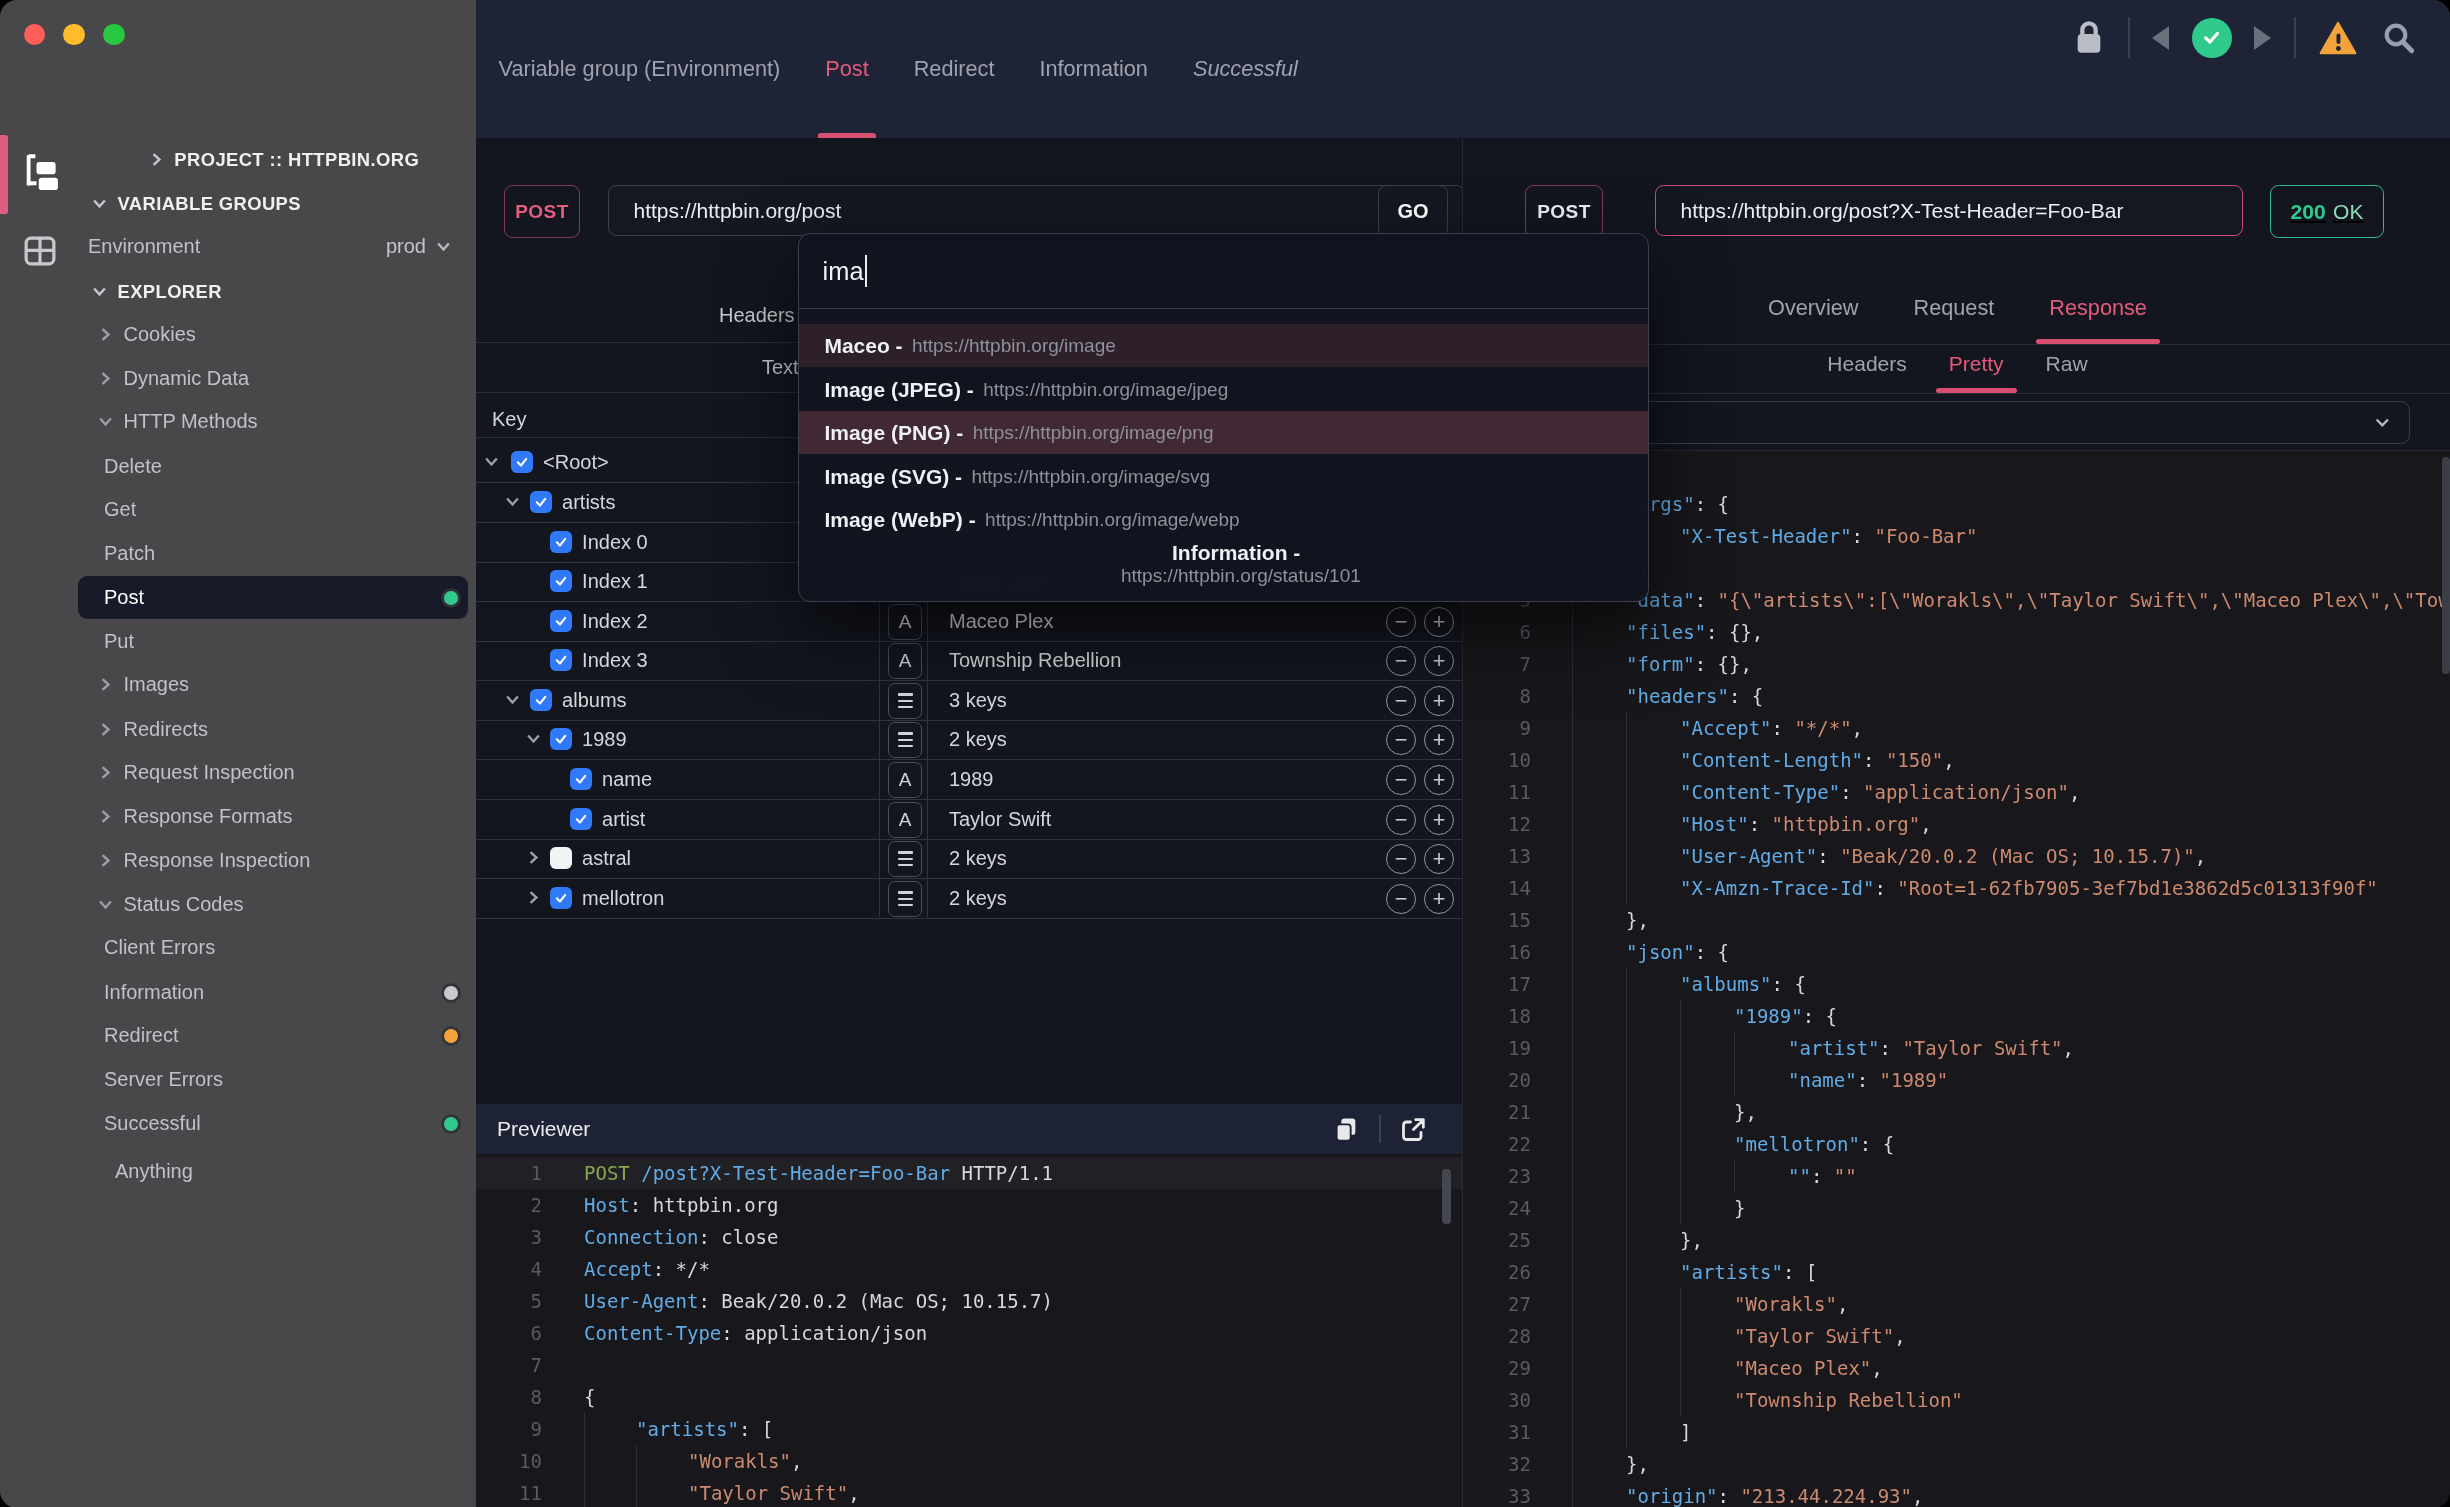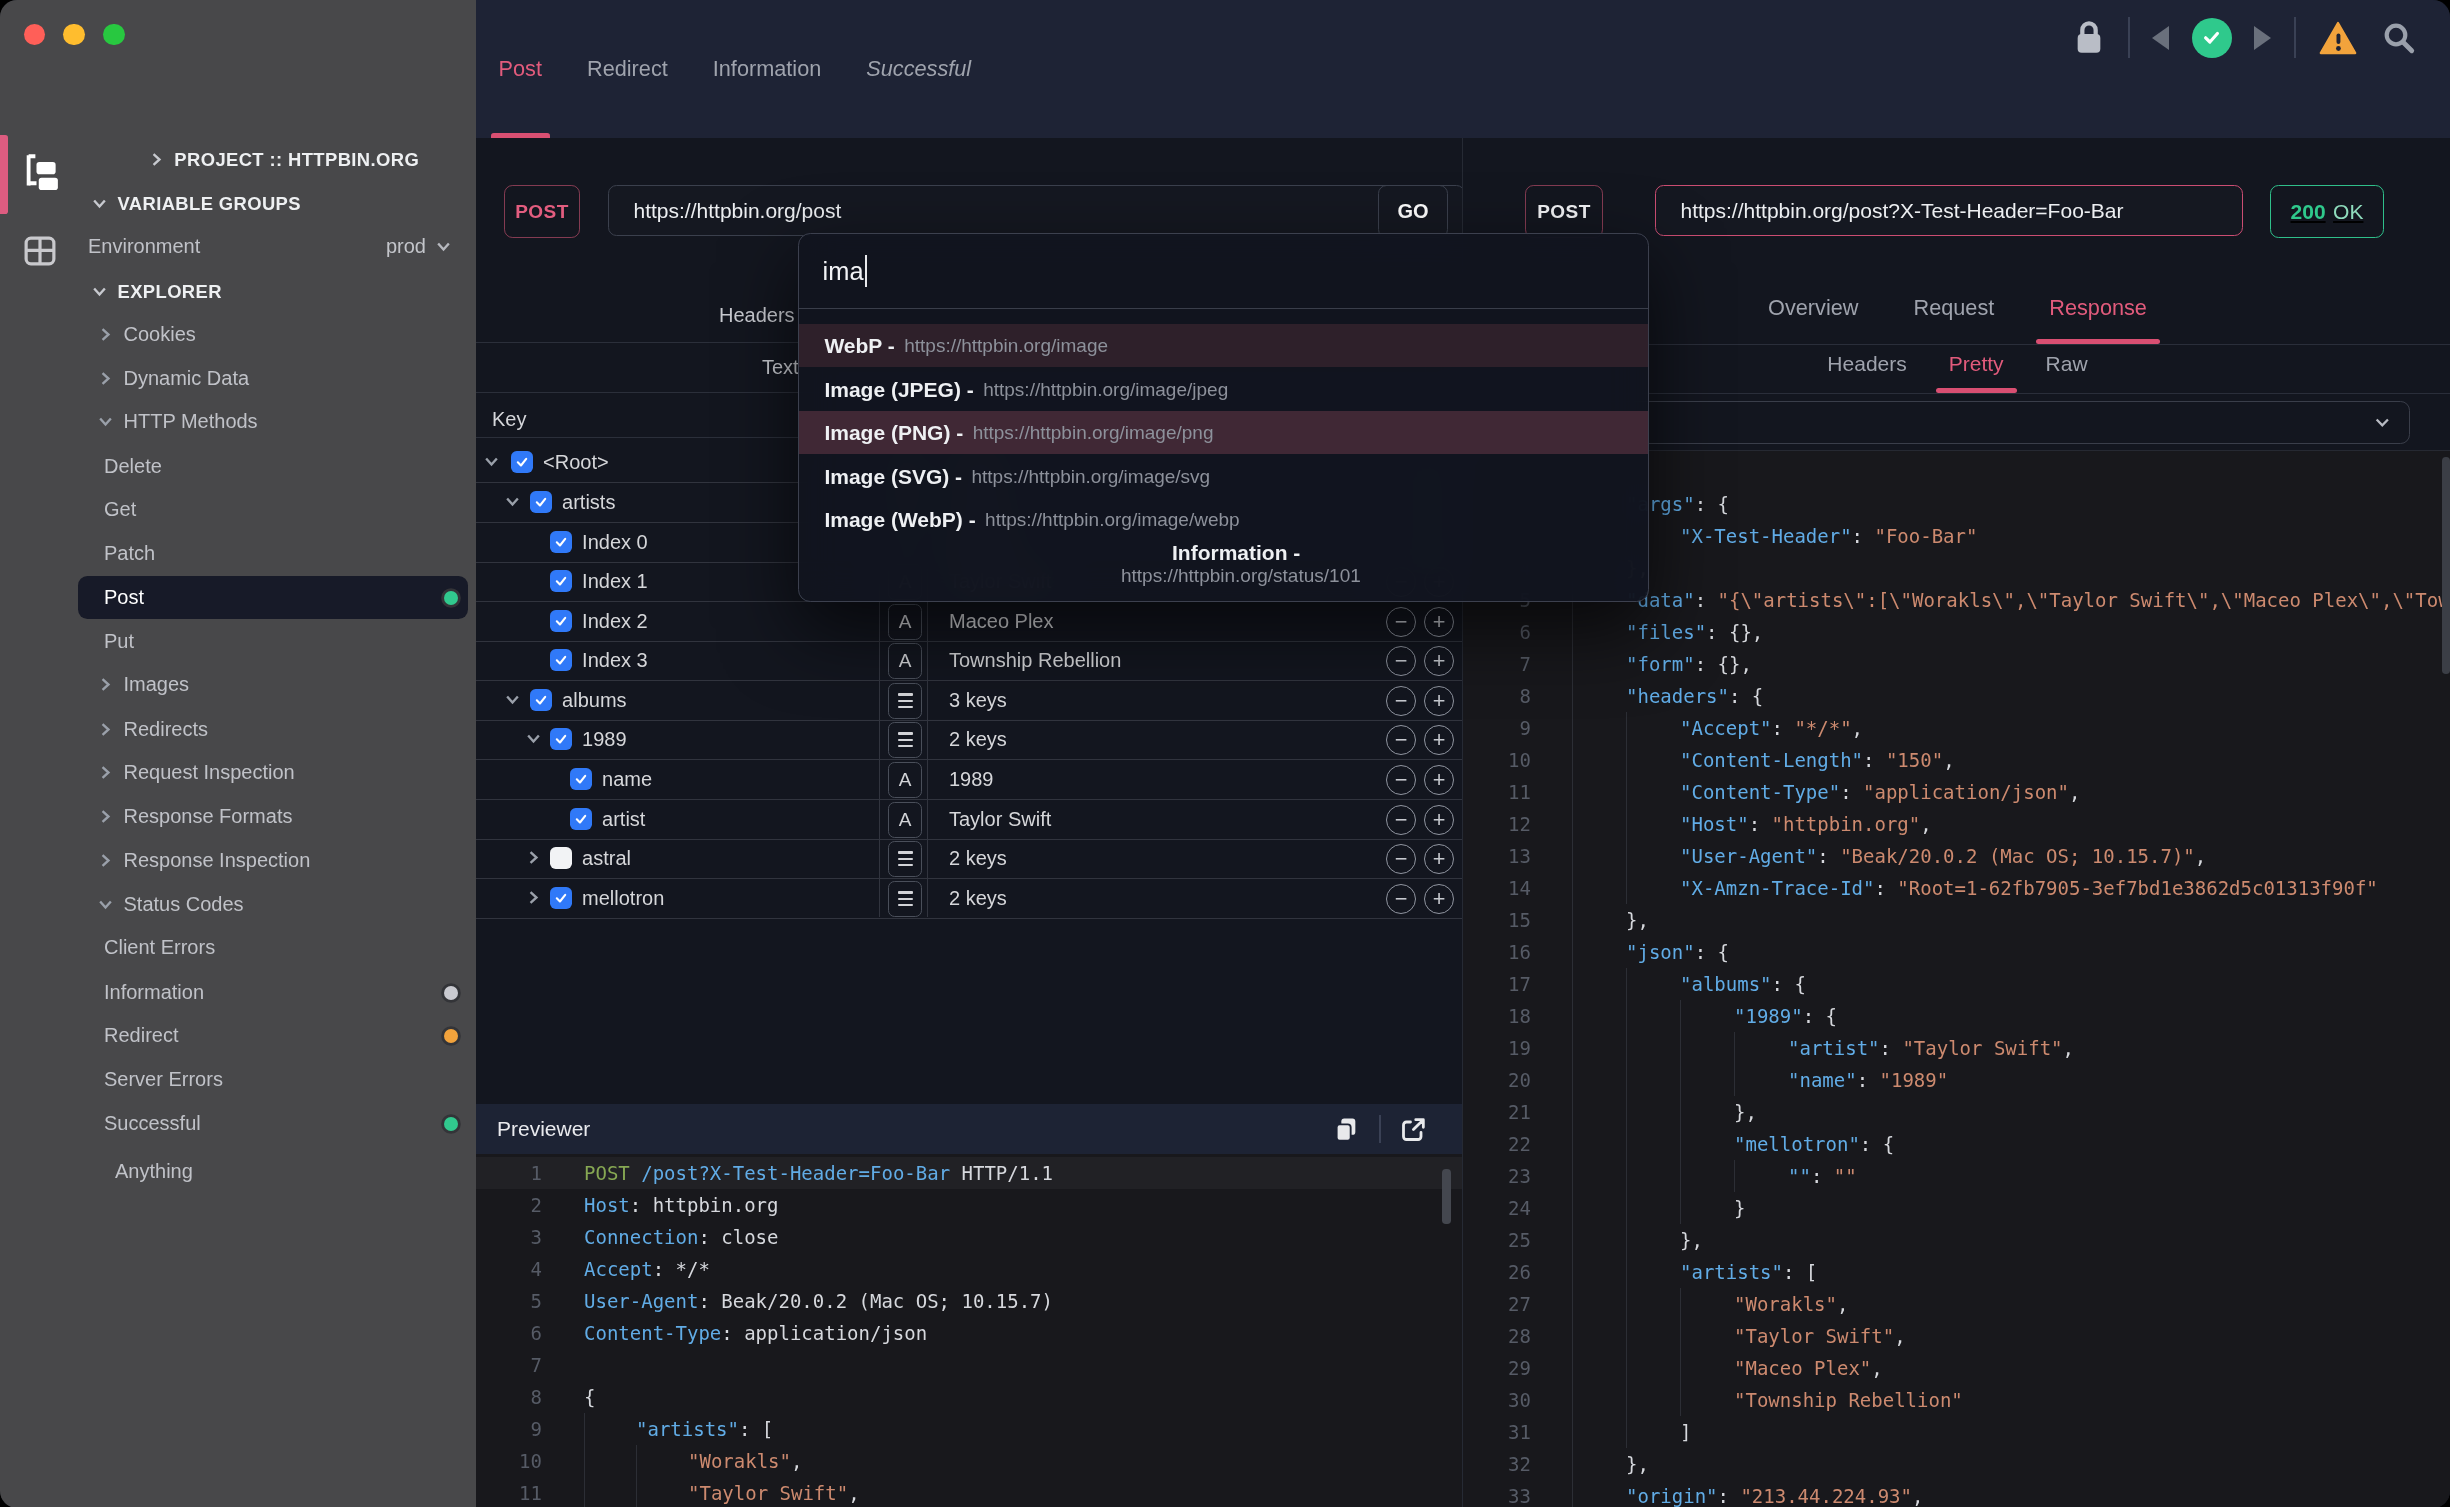--- a/index.html
+++ b/index.html
@@ -97,20 +97,21 @@
   .dd-title{color:#eef0f3;font-weight:600;font-size:21px;}
   .dd-url{color:#8d919b;font-size:19px;margin-left:9.4px;}
 </style>
 </head>
 <body>
 
 <div class="window">
 
   <div class="titlebar">
     <div class="tabs" id="tb-tabs">
+        <div class="tab">Variable group (Environment)</div>
         <div class="tab active">Post</div>
         <div class="tab">Redirect</div>
         <div class="tab">Information</div>
         <div class="tab italic">Successful</div>
       </div>
     <div class="tb-icons">
       <svg width="32" height="38" viewBox="0 0 24 28">
         <path d="M7 12 V8 a5 5 0 0 1 10 0 V12" fill="none" stroke="#b9bdc6" stroke-width="3.2"></path>
         <rect x="3.5" y="11" width="17" height="14" rx="3" fill="#b9bdc6"></rect>
       </svg>
@@ -629,21 +630,21 @@
   </div>
 
   <div class="dropdown">
     <div class="dd-input">
       <span>ima</span>
       <span class="dd-caret"></span>
     </div>
     <div class="dd-div"></div>
     <div id="dd-items">
         <div class="dd-item soft" style="top: 90px;">
-          <span class="dd-title">WebP -</span>
+          <span class="dd-title">Maceo -</span>
           <span class="dd-url">https://httpbin.org/image</span>
         </div>
         <div class="dd-item" style="top: 134px;">
           <span class="dd-title">Image (JPEG) -</span>
           <span class="dd-url">https://httpbin.org/image/jpeg</span>
         </div>
         <div class="dd-item strong" style="top: 177px;">
           <span class="dd-title">Image (PNG) -</span>
           <span class="dd-url">https://httpbin.org/image/png</span>
         </div>

